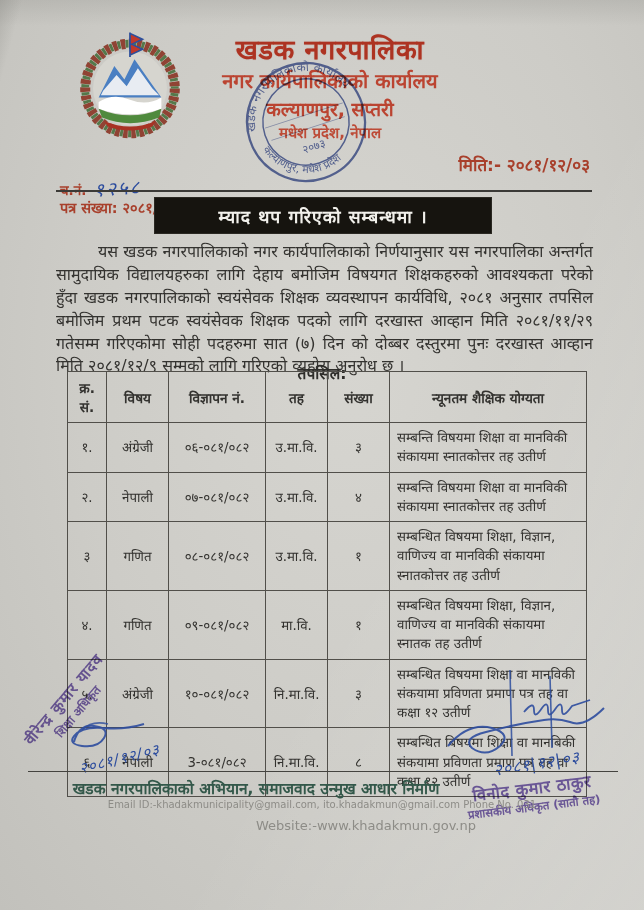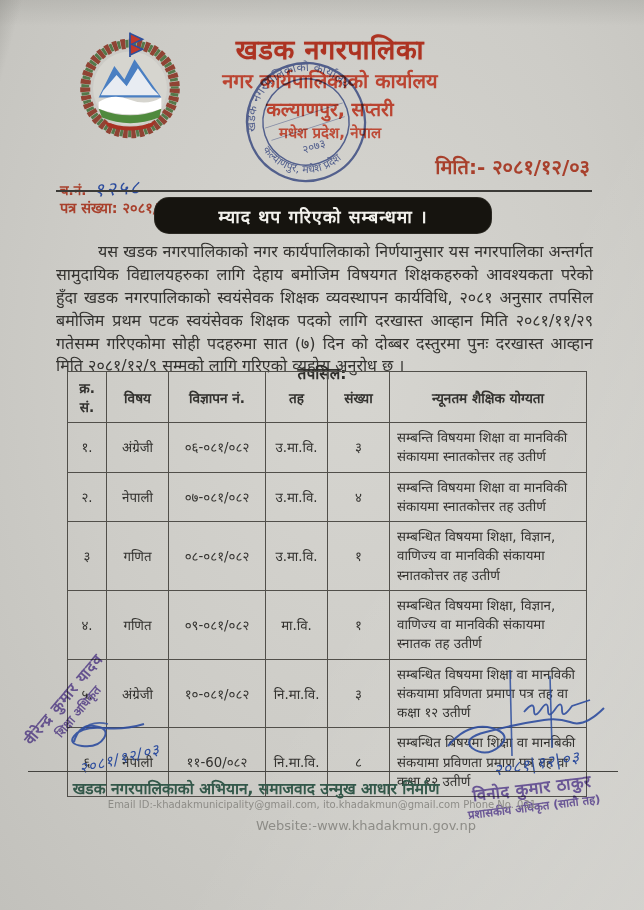--- a/index.html
+++ b/index.html
@@ -16,27 +16,27 @@
   }
   
   .emblem{position:absolute;left:74px;top:28px;width:112px;height:112px;}
   .h-title{position:absolute;left:180px;width:300px;text-align:center;color:#b03a28;font-weight:bold;}
   .h1{top:30px;font-size:27px;letter-spacing:0.5px;color:#ad3322;text-shadow:0 0 1px rgba(173,51,34,.4);}
   .h2{top:67px;font-size:20px;color:#bb4431;}
   .h3{top:96px;font-size:19px;color:#bb4431;}
   .h4{top:122px;font-size:15px;color:#bd4b37;}
   .round-stamp{position:absolute;left:238px;top:54px;width:136px;height:136px;transform:rotate(-18deg);opacity:.82;mix-blend-mode:multiply;}
   .meta-left{position:absolute;left:60px;top:155px;font-size:14.5px;font-weight:bold;color:#a8402c;margin-top:42px;}
-  .meta-right{position:absolute;right:54px;top:153px;font-size:20px;font-weight:bold;color:#a8402c;}
+  .meta-right{position:absolute;right:54px;top:153px;font-size:17px;font-weight:bold;color:#a8402c;}
   .ref-line{position:absolute;left:60px;top:175px;font-size:13.5px;font-weight:bold;color:#a8402c;}
   .ref-hand{display:inline-block;margin-left:8px;color:#2d4d9e;font-size:19px;font-style:italic;letter-spacing:2px;transform:rotate(-4deg);font-weight:normal;}
   .top-rule{position:absolute;left:56px;top:190px;width:536px;height:0;border-top:2.5px solid #3b3a37;}
   
   .banner{position:absolute;left:155px;top:198px;width:336px;height:35px;background:#16140f;
-    display:flex;align-items:center;justify-content:center;box-shadow:0 0 0 1px #2a2822;border-radius:14px;}
+    display:flex;align-items:center;justify-content:center;box-shadow:0 0 0 1px #2a2822;}
   .banner span{color:#f2f1ec;font-size:17.5px;font-weight:bold;letter-spacing:1px;}
   
   .body-par{position:absolute;left:56px;top:241px;width:537px;font-size:16px;line-height:1.43;
     text-align:justify;color:#343330;text-indent:42px;}
   .tapasil{position:absolute;left:0;top:362px;width:644px;text-align:center;font-size:15.5px;font-weight:bold;color:#2e2d2a;}
   
   .tbl-wrap{position:absolute;left:67px;top:371px;width:519px;}
   table{border-collapse:collapse;width:100%;table-layout:fixed;}
   th,td{border:1.6px solid #514f4a;padding:4px 5px;font-size:13.3px;color:#33322f;vertical-align:middle;}
   th{font-weight:bold;text-align:center;font-size:13.6px;padding:6px 3px;}
@@ -172,21 +172,21 @@
         <td class="c">५.</td>
         <td class="c">अंग्रेजी</td>
         <td class="c">१०-०८१/०८२</td>
         <td class="c">नि.मा.वि.</td>
         <td class="c">३</td>
         <td class="q">सम्बन्धित विषयमा शिक्षा वा मानविकी संकयामा प्रविणता प्रमाण पत्र तह वा कक्षा १२ उतीर्ण</td>
       </tr>
       <tr>
         <td class="c">६</td>
         <td class="c">नेपाली</td>
-        <td class="c">११-60/०८२</td>
+        <td class="c">3-०८१/०८२</td>
         <td class="c">नि.मा.वि.</td>
         <td class="c">८</td>
         <td class="q">सम्बन्धित बिषयमा शिक्षा वा मानबिकी संकयामा प्रविणता प्रमाण पत्र तह वा कक्षा १२ उतीर्ण</td>
       </tr>
     </tbody>
       </table>
   </div>
 
   <svg class="sig-svg" style="left:62px;top:712px;" width="110" height="50" viewBox="0 0 110 50">
     <path d="M12,30 q5,-18 20,-16 q16,2 10,12 q-6,10 -22,8 q-14,-2 -8,-10 q8,-10 30,-8 q20,2 40,-4" fill="none" stroke="#2d4d9e" stroke-width="2" opacity="0.9"></path>

